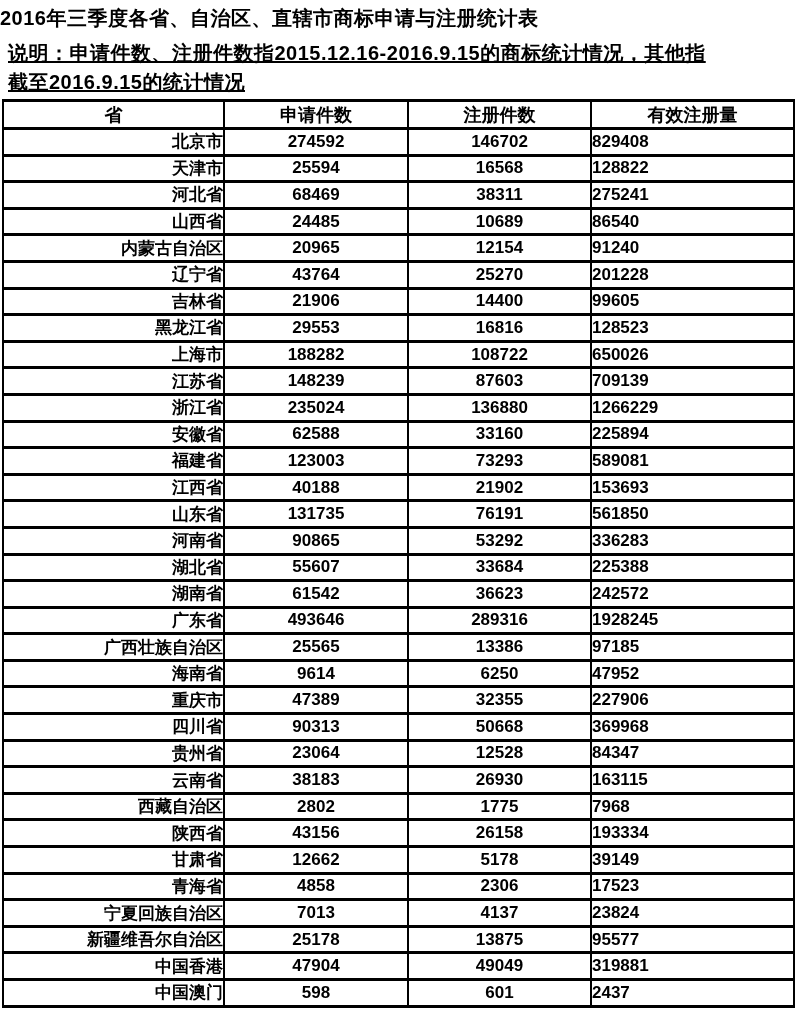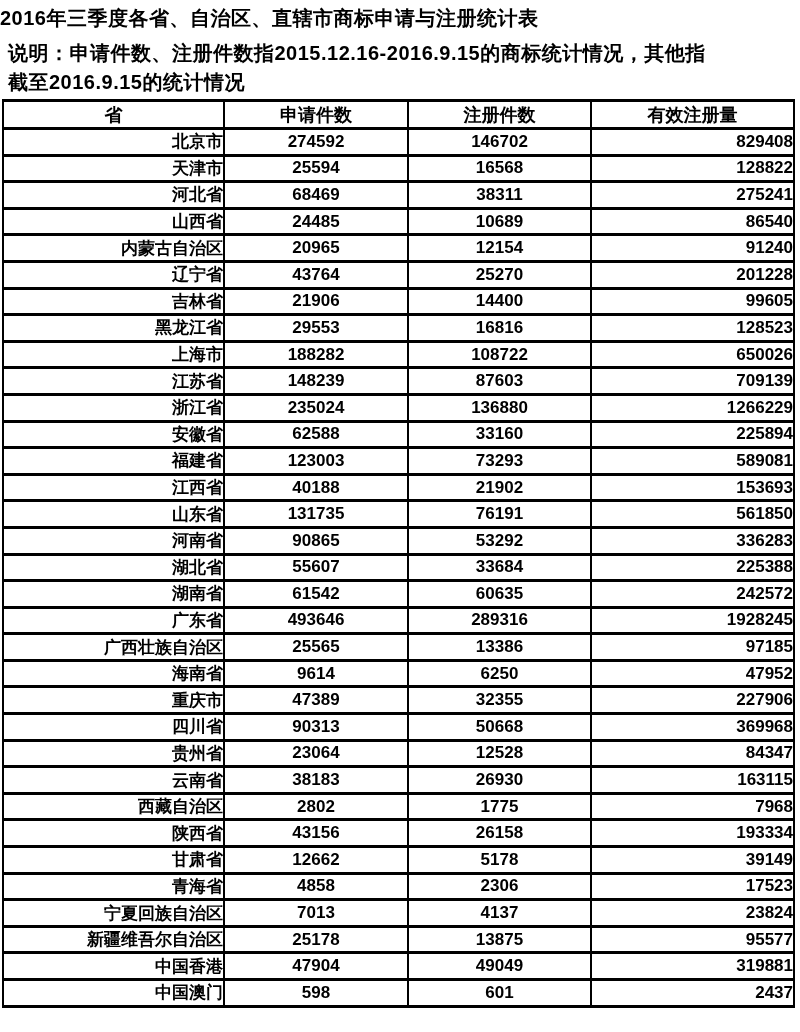--- a/index.html
+++ b/index.html
@@ -23,20 +23,21 @@
     font-weight: 700;
     line-height: 26px;
     letter-spacing: 0.5px;
   }
   .doc-note {
     margin: 8px 8px 2px 8px;
     font-size: 20px;
     font-weight: 700;
     line-height: 29px;
     letter-spacing: 0.5px;
+    text-decoration: underline;
   }
   .doc-note div { white-space: nowrap; }
   table.stats {
     border-collapse: collapse;
     table-layout: fixed;
     margin-left: 2px;
     width: 791px;
   }
   table.stats th, table.stats td {
     border-left: 2px solid #000;
@@ -54,21 +55,21 @@
     text-align: center;
     font-size: 18px;
   }
   table.stats td { height: 23.6px; }
   col.c1 { width: 221px; }
   col.c2 { width: 184px; }
   col.c3 { width: 183px; }
   col.c4 { width: 203px; }
   td.prov       { text-align: right; }
   td.num-center { text-align: center; }
-  td.num-right  { text-align: right; padding-right: 4px; }
+  td.num-right  { padding-right: 4px; }
 </style>
 </head>
 <body>
 
 <div class="page">
 
   <h1 class="doc-title">2016年三季度各省、自治区、直辖市商标申请与注册统计表</h1>
 
   <div class="doc-note">
     <div>说明：申请件数、注册件数指2015.12.16-2016.9.15的商标统计情况，其他指</div>
@@ -189,21 +190,21 @@
         </tr>
         <tr>
           <td class="prov">湖北省</td>
           <td class="num-center">55607</td>
           <td class="num-center">33684</td>
           <td class="num-right">225388</td>
         </tr>
         <tr>
           <td class="prov">湖南省</td>
           <td class="num-center">61542</td>
-          <td class="num-center">60635</td>
+          <td class="num-center">36623</td>
           <td class="num-right">242572</td>
         </tr>
         <tr>
           <td class="prov">广东省</td>
           <td class="num-center">493646</td>
           <td class="num-center">289316</td>
           <td class="num-right">1928245</td>
         </tr>
         <tr>
           <td class="prov">广西壮族自治区</td>

